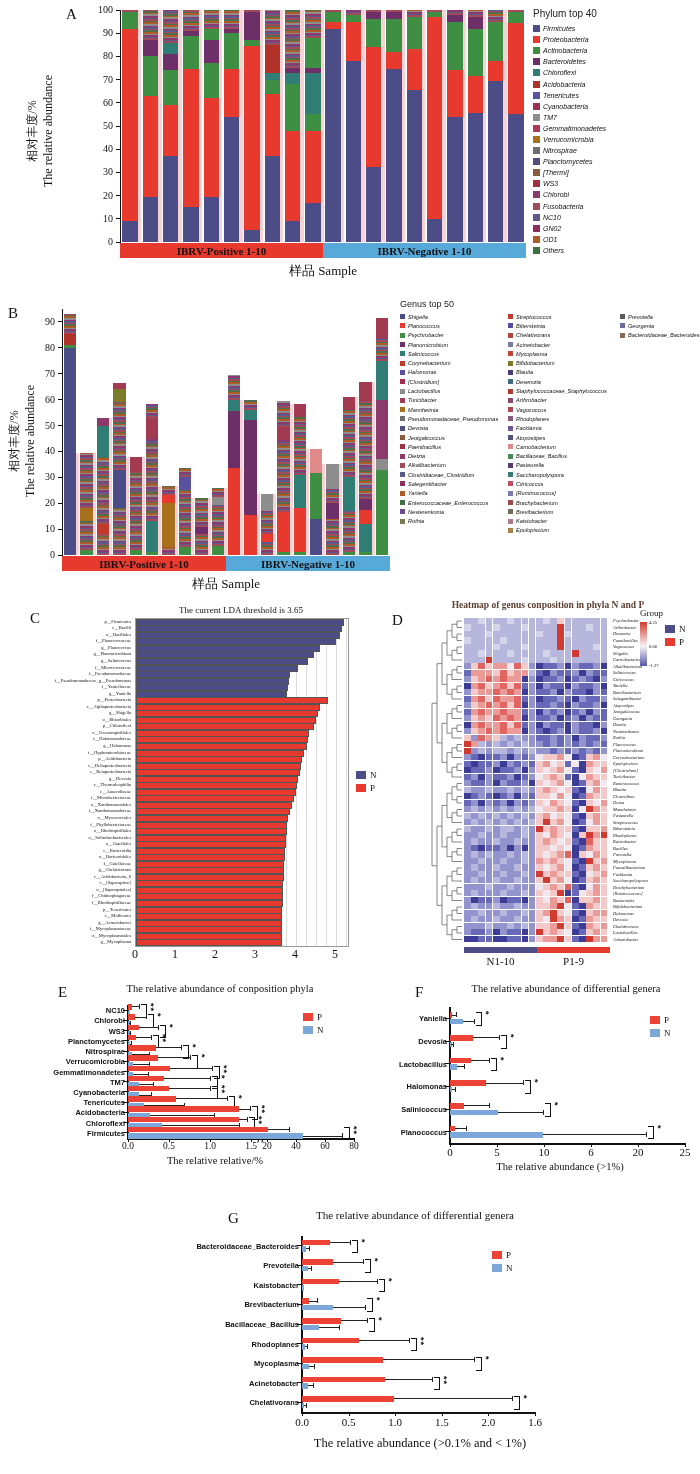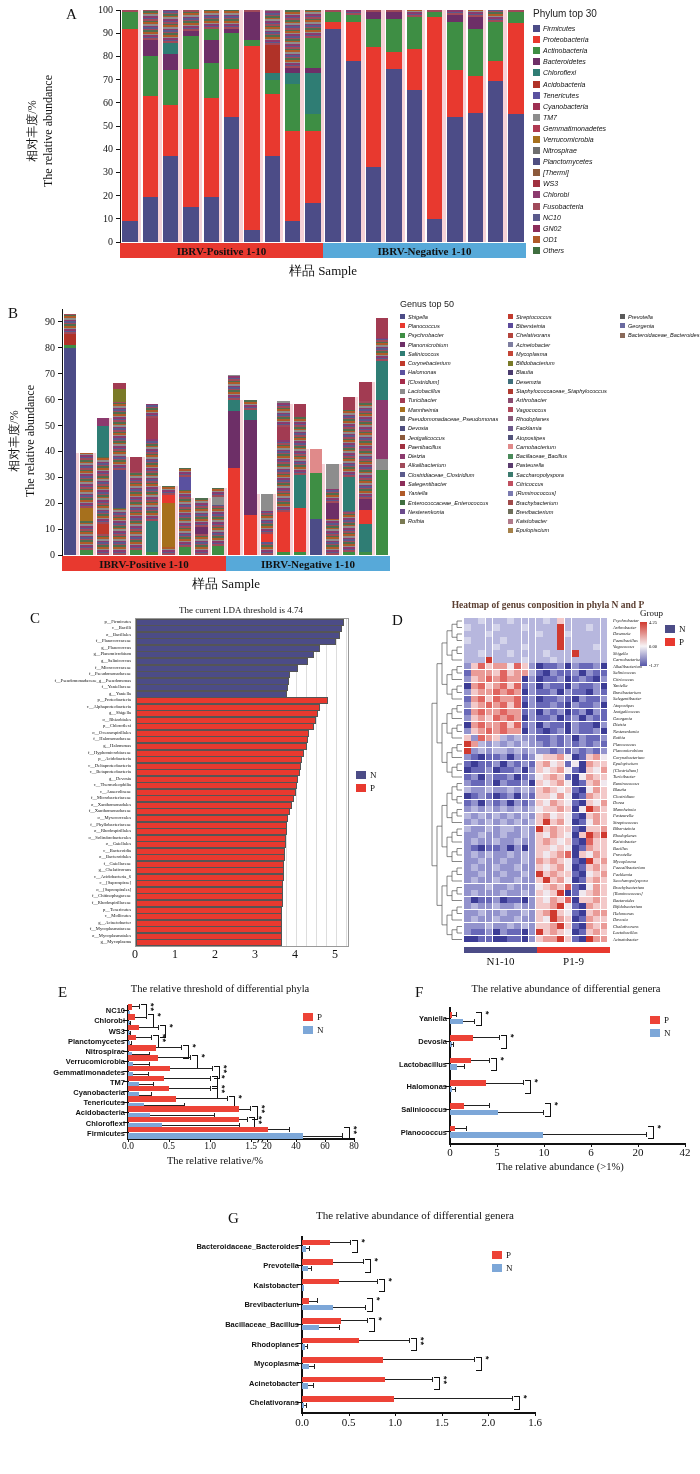--- a/index.html
+++ b/index.html
@@ -226,21 +226,21 @@
           <div class="seg" style="height: 10.44px; background: rgb(62, 142, 68);"></div>
           <div class="seg stripes" style="height: 2.32px;"></div>
         </div>
       </div>
     <div class="abs" id="bandsA" style="left:120px;top:243px;width:406px;height:15px;">
         <div class="band" style="left: 0px; top: 0px; width: 203px; height: 100%; background: rgb(232, 57, 47);">IBRV-Positive 1-10</div>
         <div class="band" style="left: 203px; top: 0px; width: 203px; height: 100%; background: rgb(87, 169, 217);">IBRV-Negative 1-10</div>
       </div>
     <div class="abs" style="left:120px;top:262px;width:406px;text-align:center;font-size:13px;">样品 Sample</div>
     <div class="abs" style="left:533px;top:8px;">
-      <div style="font-family:'Liberation Sans',sans-serif;font-size:10px;color:#222;">Phylum top 30</div>
+      <div style="font-family:'Liberation Sans',sans-serif;font-size:10px;color:#222;">Phylum top 40</div>
       <div id="legA" style="margin-top:4px;">
           <div class="leg-item" style="height: 11.1px;">
             <div class="leg-sw" style="width: 7px; height: 7px; background: rgb(76, 76, 135); margin-right: 3px;"></div>
             <div class="leg-tx" style="font-size: 7px;">Firmicutes</div>
           </div>
           <div class="leg-item" style="height: 11.1px;">
             <div class="leg-sw" style="width: 7px; height: 7px; background: rgb(232, 57, 47); margin-right: 3px;"></div>
             <div class="leg-tx" style="font-size: 7px;">Proteobacteria</div>
           </div>
           <div class="leg-item" style="height: 11.1px;">
@@ -709,21 +709,21 @@
               <div class="leg-sw" style="width: 5px; height: 5px; background: rgb(138, 106, 90); margin-right: 3px;"></div>
               <div class="leg-tx" style="font-size: 5.6px;">Bacteroidaceae_Bacteroides</div>
             </div>
           </div>
       </div>
     </div>
   </div>
 
   <div class="abs" style="left:20px;top:600px;width:365px;height:370px;">
     <div class="abs panel-letter" style="left:10px;top:10px;">C</div>
-    <div class="abs ptitle" style="left:115px;top:5px;width:212px;font-size:9px;">The current LDA threshold is 4.74</div>
+    <div class="abs ptitle" style="left:115px;top:5px;width:212px;font-size:9px;">The current LDA threshold is 3.65</div>
     <div class="abs" id="plotC" style="left:115px;top:18px;width:212px;height:327px;border:0.8px solid #999;background:#fff;">
         <div class="grid-v" style="left: 0px; top: 0px; height: 327px;"></div>
         <div class="grid-v" style="left: 10px; top: 0px; height: 327px;"></div>
         <div class="grid-v" style="left: 20px; top: 0px; height: 327px;"></div>
         <div class="grid-v" style="left: 30px; top: 0px; height: 327px;"></div>
         <div class="grid-v" style="left: 40px; top: 0px; height: 327px;"></div>
         <div class="grid-v" style="left: 50px; top: 0px; height: 327px;"></div>
         <div class="grid-v" style="left: 60px; top: 0px; height: 327px;"></div>
         <div class="grid-v" style="left: 70px; top: 0px; height: 327px;"></div>
         <div class="grid-v" style="left: 80px; top: 0px; height: 327px;"></div>
@@ -1947,21 +1947,21 @@
               <div class="leg-sw" style="width: 10px; height: 8px; background: rgb(232, 57, 47); margin-right: 4px;"></div>
               <div style="font-size: 9px; font-family: &quot;Liberation Serif&quot;, serif;">P</div>
             </div>
           </div>
       </div>
     </div>
   </div>
 
   <div class="abs" style="left:15px;top:975px;width:345px;height:222px;">
     <div class="abs panel-letter" style="left:43px;top:9px;">E</div>
-    <div class="abs ptitle" style="left:65px;top:8px;width:280px;font-size:10.5px;">The relative threshold of differential phyla</div>
+    <div class="abs ptitle" style="left:65px;top:8px;width:280px;font-size:10.5px;">The relative abundance of conposition phyla</div>
     <div class="abs" id="plotE" style="left:113px;top:30px;width:226px;height:133px;">
         <div style="position: absolute; left: 0px; top: 133px; width: 1px; height: 4px; background: rgb(17, 17, 17);"></div>
         <div style="position: absolute; left: 41.0567px; top: 133px; width: 1px; height: 4px; background: rgb(17, 17, 17);"></div>
         <div style="position: absolute; left: 82.1133px; top: 133px; width: 1px; height: 4px; background: rgb(17, 17, 17);"></div>
         <div style="position: absolute; left: 123.17px; top: 133px; width: 1px; height: 4px; background: rgb(17, 17, 17);"></div>
         <div style="position: absolute; left: 138.99px; top: 133px; width: 1px; height: 4px; background: rgb(17, 17, 17);"></div>
         <div style="position: absolute; left: 167.993px; top: 133px; width: 1px; height: 4px; background: rgb(17, 17, 17);"></div>
         <div style="position: absolute; left: 196.997px; top: 133px; width: 1px; height: 4px; background: rgb(17, 17, 17);"></div>
         <div style="position: absolute; left: 226px; top: 133px; width: 1px; height: 4px; background: rgb(17, 17, 17);"></div>
         <div style="position: absolute; left: 130.628px; top: 129px; width: 1.3px; height: 9px; background: rgb(17, 17, 17); transform: rotate(25deg);"></div>
@@ -2196,21 +2196,21 @@
         <div class="cat-lab" style="left: 0px; top: 75.3333px; width: 100%;">Halomonas</div>
         <div class="cat-lab" style="left: 0px; top: 98px; width: 100%;">Salinicoccus</div>
         <div class="cat-lab" style="left: 0px; top: 120.667px; width: 100%;">Planococcus</div>
       </div>
     <div class="abs" id="ticksF" style="left:90px;top:171px;width:235px;height:14px;">
         <div class="xtick" style="left: -12px; top: 0px; width: 24px; text-align: center; font-size: 11px;">0</div>
         <div class="xtick" style="left: 35px; top: 0px; width: 24px; text-align: center; font-size: 11px;">5</div>
         <div class="xtick" style="left: 82px; top: 0px; width: 24px; text-align: center; font-size: 11px;">10</div>
         <div class="xtick" style="left: 129px; top: 0px; width: 24px; text-align: center; font-size: 11px;">6</div>
         <div class="xtick" style="left: 176px; top: 0px; width: 24px; text-align: center; font-size: 11px;">20</div>
-        <div class="xtick" style="left: 223px; top: 0px; width: 24px; text-align: center; font-size: 11px;">42</div>
+        <div class="xtick" style="left: 223px; top: 0px; width: 24px; text-align: center; font-size: 11px;">25</div>
       </div>
     <div class="abs" style="left:60px;top:186px;width:280px;text-align:center;font-size:10.5px;">The relative abundance (&gt;1%)</div>
     <div class="abs" id="legF" style="left:290px;top:38px;">
         <div class="leg-item" style="height: 13px;">
           <div class="leg-sw" style="width: 10px; height: 8px; background: rgb(237, 67, 55); margin-right: 4px;"></div>
           <div style="font-size: 9px; font-family: &quot;Liberation Serif&quot;, serif;">P</div>
         </div>
         <div class="leg-item" style="height: 13px;">
           <div class="leg-sw" style="width: 10px; height: 8px; background: rgb(125, 167, 216); margin-right: 4px;"></div>
           <div style="font-size: 9px; font-family: &quot;Liberation Serif&quot;, serif;">N</div>
@@ -2322,20 +2322,21 @@
         <div class="cat-lab" style="left: 0px; top: 162.222px; width: 100%;">Chelativorans</div>
       </div>
     <div class="abs" id="ticksG" style="left:202px;top:216px;width:233px;height:16px;">
         <div class="xtick" style="left: -12px; top: 0px; width: 24px; text-align: center; font-size: 11px;">0.0</div>
         <div class="xtick" style="left: 34.6px; top: 0px; width: 24px; text-align: center; font-size: 11px;">0.5</div>
         <div class="xtick" style="left: 81.2px; top: 0px; width: 24px; text-align: center; font-size: 11px;">1.0</div>
         <div class="xtick" style="left: 127.8px; top: 0px; width: 24px; text-align: center; font-size: 11px;">1.5</div>
         <div class="xtick" style="left: 174.4px; top: 0px; width: 24px; text-align: center; font-size: 11px;">2.0</div>
         <div class="xtick" style="left: 221px; top: 0px; width: 24px; text-align: center; font-size: 11px;">1.6</div>
       </div>
+    <div class="abs" style="left:130px;top:236px;width:380px;text-align:center;font-size:12.5px;">The relative abundance (&gt;0.1% and &lt; 1%)</div>
     <div class="abs" id="legG" style="left:392px;top:48px;">
         <div class="leg-item" style="height: 13px;">
           <div class="leg-sw" style="width: 10px; height: 8px; background: rgb(237, 67, 55); margin-right: 4px;"></div>
           <div style="font-size: 9px; font-family: &quot;Liberation Serif&quot;, serif;">P</div>
         </div>
         <div class="leg-item" style="height: 13px;">
           <div class="leg-sw" style="width: 10px; height: 8px; background: rgb(125, 167, 216); margin-right: 4px;"></div>
           <div style="font-size: 9px; font-family: &quot;Liberation Serif&quot;, serif;">N</div>
         </div>
       </div>

